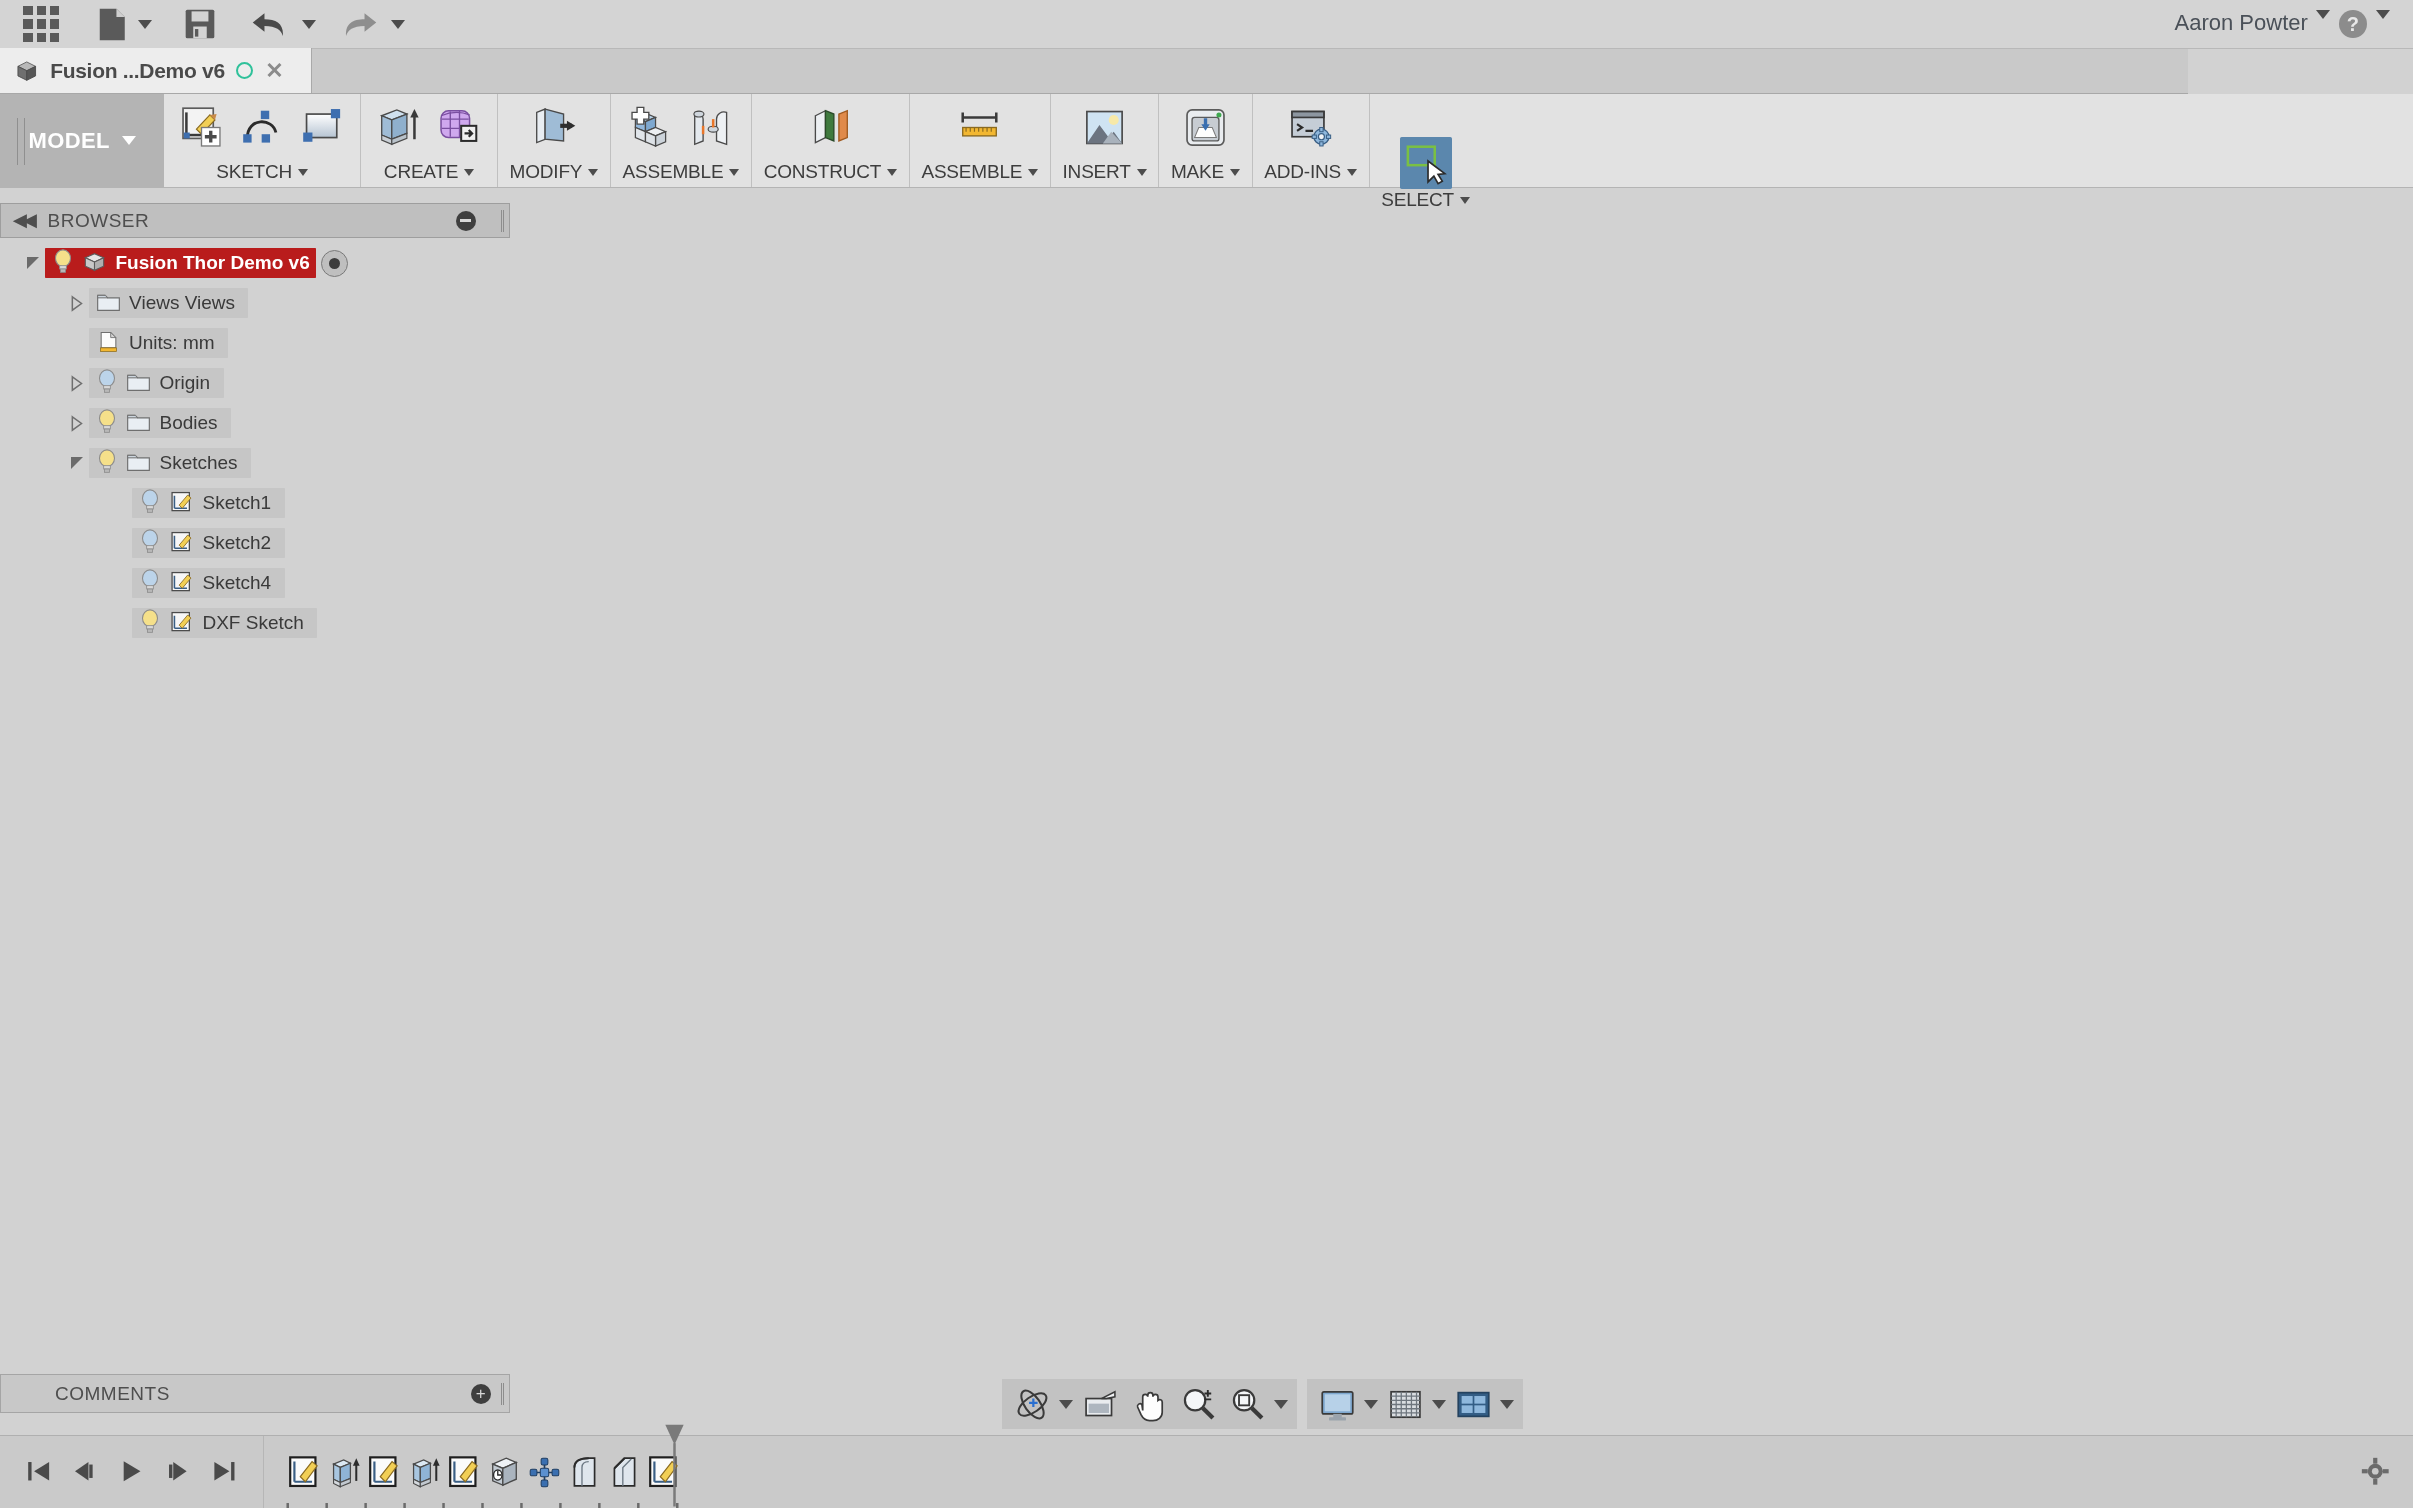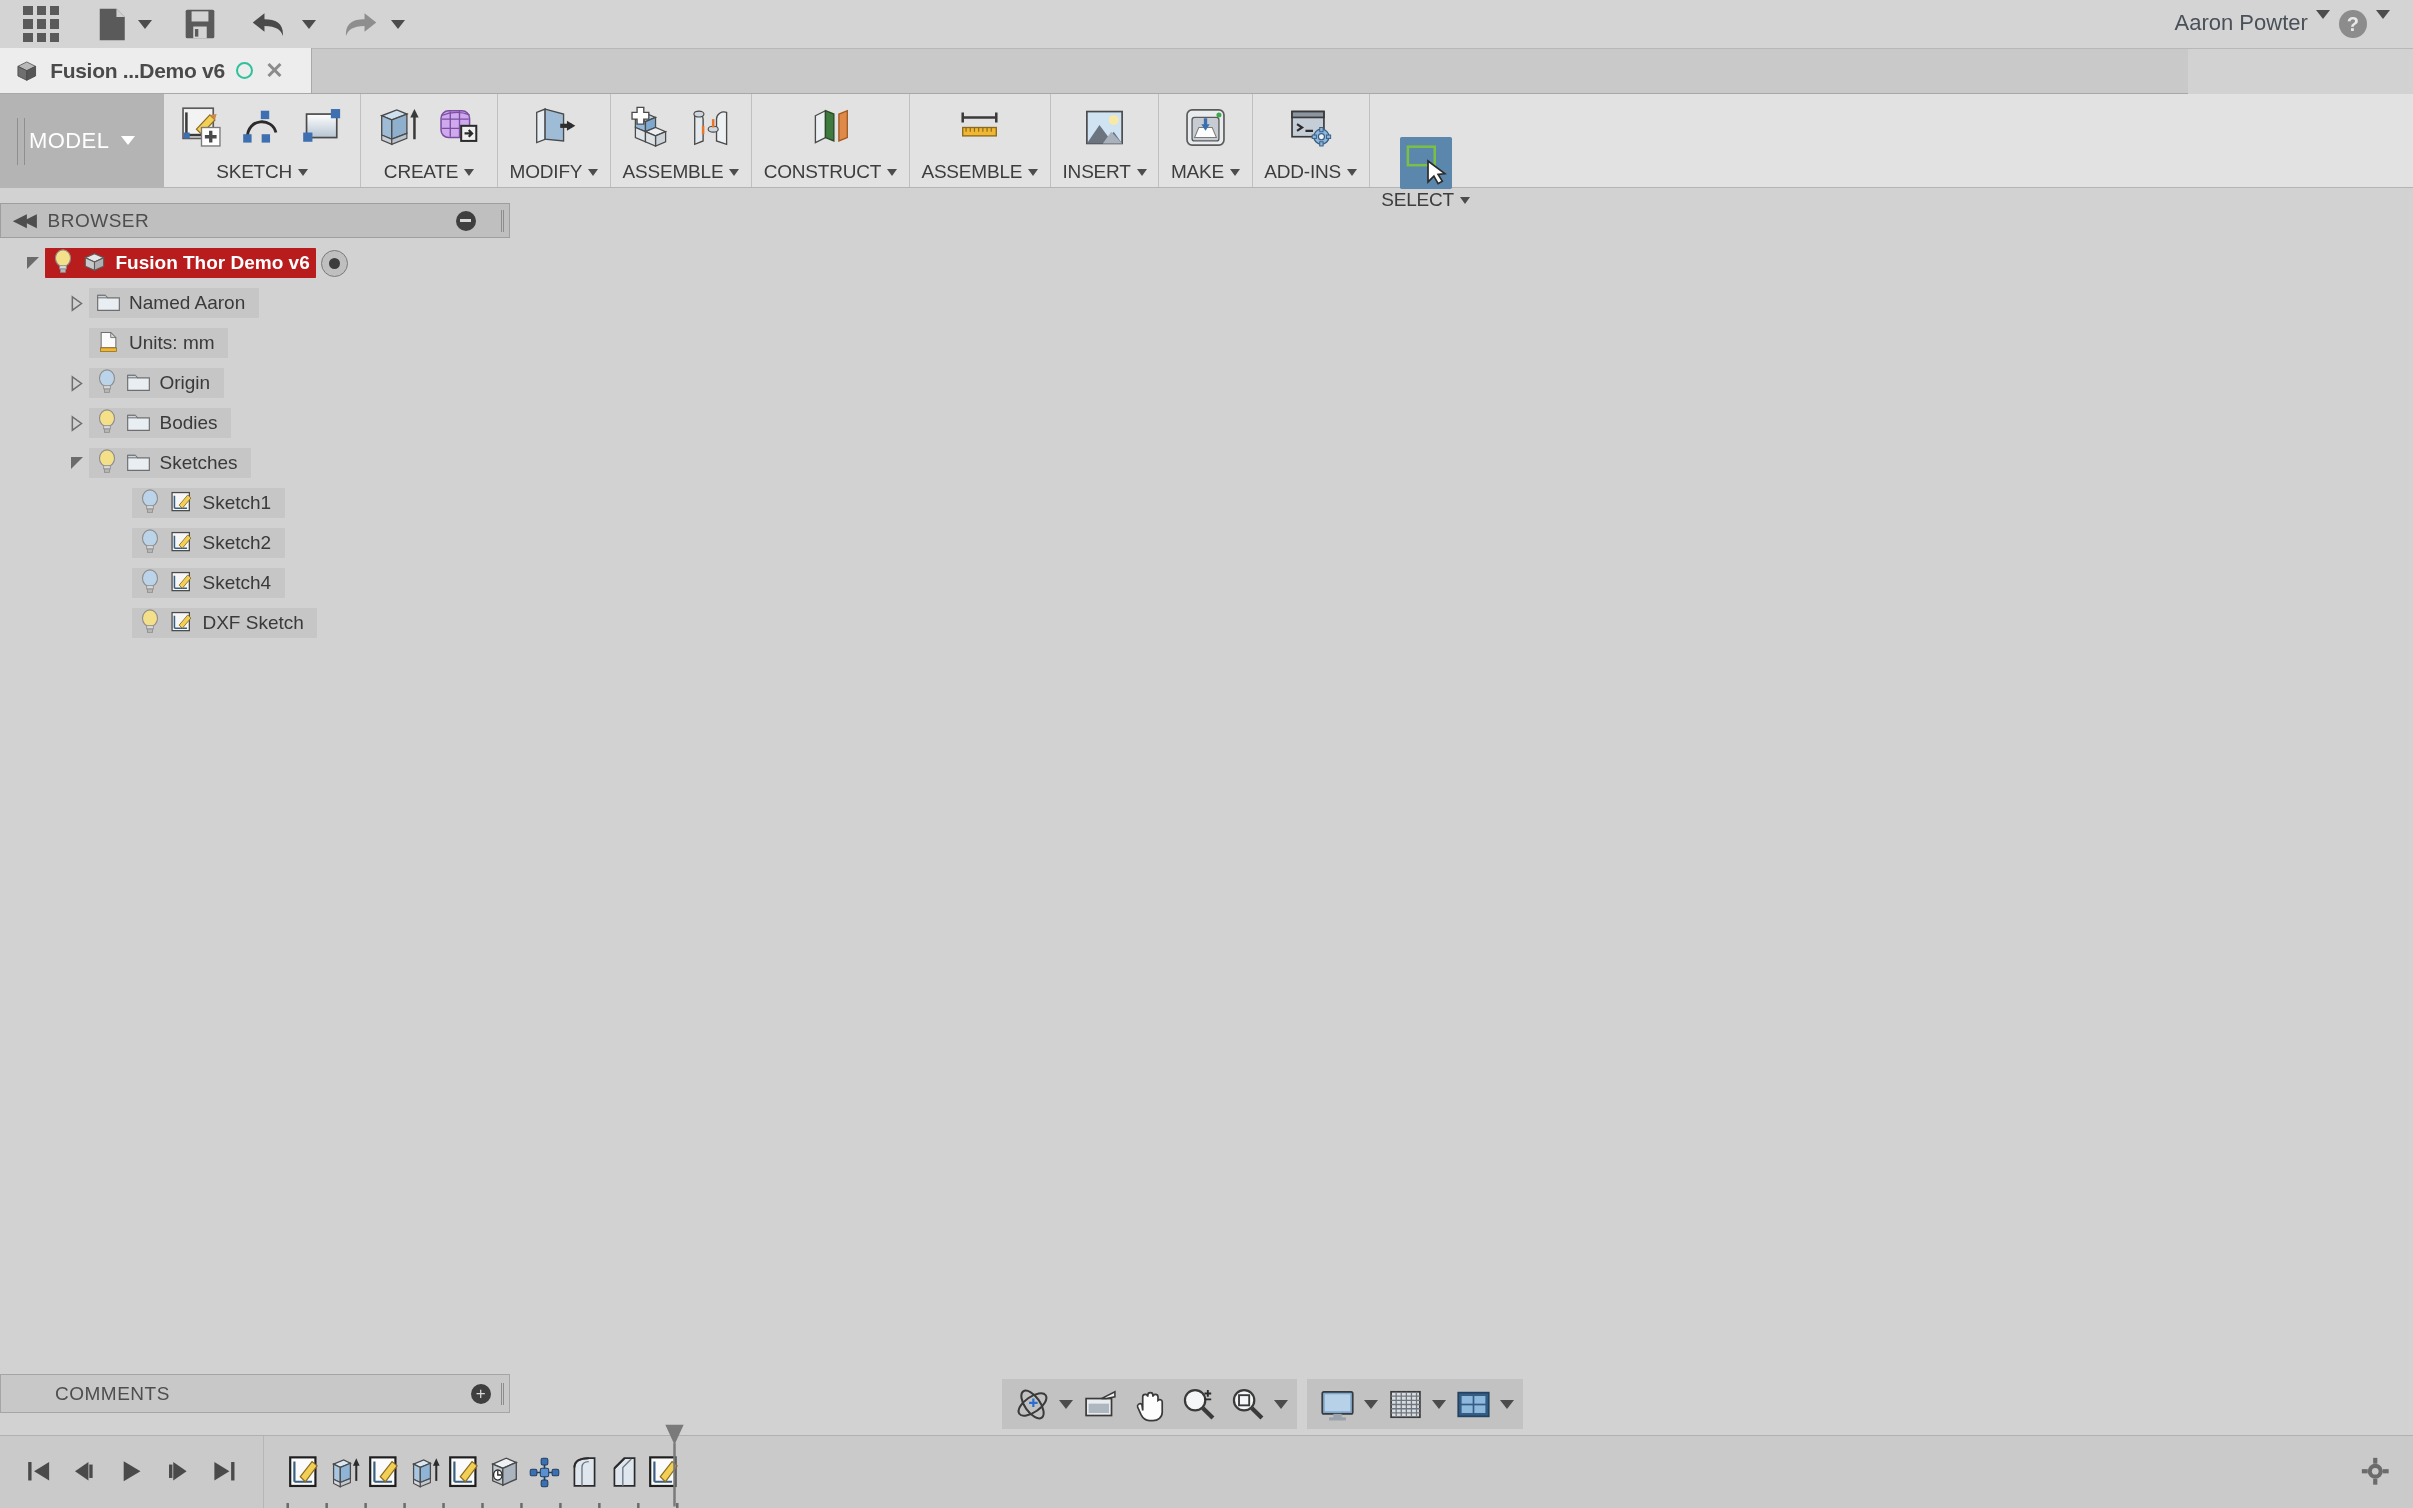--- a/index.html
+++ b/index.html
@@ -60,21 +60,21 @@
     position:absolute; left:0; top:94px; width:2413px; height:94px;
     background:#e2e2e2; border-bottom:0.8px solid #b4b4b4;
     display:flex; align-items:stretch;
   }
   .model-chip {
     width:164px; background:#b4b4b4; display:flex; align-items:center; justify-content:center;
     gap:11.7px; position:relative;
   }
   .model-chip .grips { position:absolute; left:17px; top:23.5px; height:47px; width:8.4px;
       border-left:1.7px solid #8f8f8f; border-right:1.7px solid #8f8f8f; }
-  .model-chip-label { color:#fff; font-size:22px; font-weight:normal; letter-spacing:0.4px; }
+  .model-chip-label { color:#fff; font-size:22px; font-weight:bold; letter-spacing:0.4px; }
 
   .rgroup { display:flex; flex-direction:column; align-items:center; justify-content:flex-start;
       padding:0 11.7px; border-right:0.8px solid #c0c0c0; position:relative; }
   .rgroup:last-child { border-right:none;margin-top:40px; }
   .ricons { display:flex; align-items:center; gap:8.4px; height:64px; padding-top:3.4px;}
   .ricon { width:52px; height:52px; display:flex; align-items:center; justify-content:center; }
   .ricon.sel { background:#5b87ad; border-radius:1.7px; }
   .rlabel { font-size:19px; color:#3d3d3d; display:flex; align-items:center; gap:5.9px;
       height:28.5px; white-space:nowrap; letter-spacing:-0.2px;}
 
@@ -982,21 +982,21 @@
         <span class="exp">
           <svg width="15" height="17" viewBox="0 0 18 20">
             <polygon points="4,2 15,10 4,18" fill="none" stroke="#6f6f6f" stroke-width="1.8"></polygon>
           </svg>
         </span>
         <span class="tpill">
           <span><svg class="folder" viewBox="0 0 30 26">
               <path d="M2 5 h9 l3 3 h14 v15 h-26 z" fill="#e9eef3" stroke="#6f6f6f" stroke-width="1.4"></path>
               <path d="M2 5 h9 l3 3 h-12 z" fill="#cdd6df" stroke="#6f6f6f" stroke-width="1.2"></path>
             </svg></span>
-          <span class="tlabel">Named Aaron</span>
+          <span class="tlabel">Views Views</span>
         </span>
       </div>
       <div class="trow">
         <span style="width:64px;display:inline-block"></span>
         <span class="exp"></span>
         <span class="tpill">
           <span><svg class="folder" viewBox="0 0 30 30">
               <path d="M5 2 h13 l7 7 v14 h-20 z" fill="#fbfbfb" stroke="#6f6f6f" stroke-width="1.4"></path>
               <path d="M18 2 l7 7 h-7 z" fill="#d6d6d6" stroke="#6f6f6f" stroke-width="1.2"></path>
               <rect x="4" y="23" width="22" height="5" fill="#f2b731" stroke="#8a6a20" stroke-width="1"></rect>

